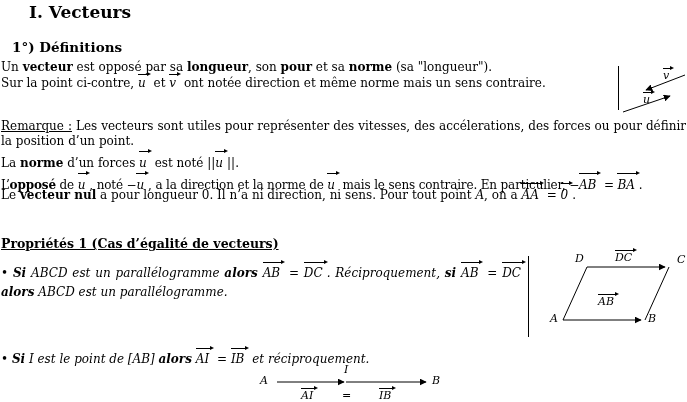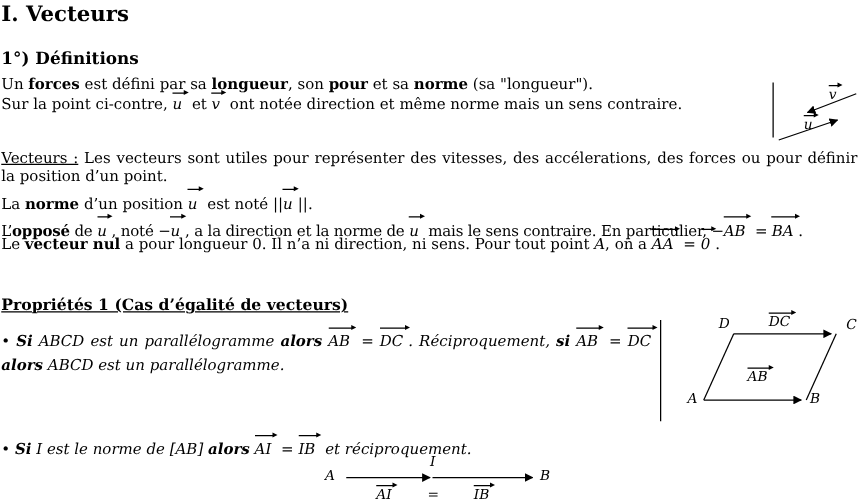--- a/index.html
+++ b/index.html
@@ -27,45 +27,45 @@
   .vec::after{content:"";position:absolute;right:-5px;top:-4.5px;width:0;height:0;
     border-left:4.5px solid #000;border-top:2.5px solid transparent;border-bottom:2.5px solid transparent;}
   .vline{position:absolute;width:0;border-left:1px solid #000;}
   .figlabel{position:absolute;font-size:11px;font-style:italic;line-height:1;}
   figure{margin:0;}
   svg{position:absolute;left:0;top:0;}
 </style>
 </head>
 <body>
 
-<div class="abs title" style="left:1px;top:2px;">I. Vecteurs</div>
+<div class="abs title" style="left:1px;top:2px;padding-left:28px;">I. Vecteurs</div>
 
-<div class="abs h2" style="left:1px;top:39px;">1°) Définitions</div>
+<div class="abs h2" style="left:1px;top:39px;padding-left:11px;">1°) Définitions</div>
 
-<div class="abs line nowrap" style="left:1px;top:60px;"><span>Un </span><span class="b">forces</span><span> est défini par sa </span><span class="b">longueur</span><span>, son </span><span class="b">pour</span><span> et sa </span><span class="b">norme</span><span> (sa "longueur").</span></div>
+<div class="abs line nowrap" style="left:1px;top:60px;"><span>Un </span><span class="b">vecteur</span><span> est opposé par sa </span><span class="b">longueur</span><span>, son </span><span class="b">pour</span><span> et sa </span><span class="b">norme</span><span> (sa "longueur").</span></div>
 <div class="abs line nowrap" style="left:1px;top:76px;"><span>Sur la point ci-contre, </span><span class="vec">u</span><span> et </span><span class="vec">v</span><span> ont notée direction et même norme mais un sens contraire.</span></div>
 
 <figure class="abs" style="left:610px;top:56px;width:77px;height:62px;">
   <div class="vline" style="left:8px;top:10px;height:44px;"></div>
   <svg width="77" height="62" viewBox="0 0 77 62">
     <defs>
       <marker id="ah1" viewBox="0 0 10 10" refX="9" refY="5" markerWidth="7" markerHeight="7" orient="auto">
         <path d="M0,0 L10,5 L0,10 z"></path>
       </marker>
     </defs>
     <line x1="75" y1="19" x2="36" y2="34" stroke="#000" stroke-width="1" marker-end="url(#ah1)"></line>
     <line x1="13" y1="56" x2="60" y2="40" stroke="#000" stroke-width="1" marker-end="url(#ah1)"></line>
   </svg>
   <span class="figlabel vec" style="left:53px;top:14px;">v</span>
   <span class="figlabel vec" style="left:33px;top:38px;">u</span>
 </figure>
 
-<div class="abs line just" style="left:1px;top:119px;width:685px;"><span class="ul">Vecteurs :</span><span> Les vecteurs sont utiles pour représenter des vitesses, des accélerations, des forces ou pour définir la position d’un point.</span></div>
+<div class="abs line just" style="left:1px;top:119px;width:685px;"><span class="ul">Remarque :</span><span> Les vecteurs sont utiles pour représenter des vitesses, des accélerations, des forces ou pour définir la position d’un point.</span></div>
 
-<div class="abs mline nowrap" style="left:1px;top:153px;"><span>La </span><span class="b">norme</span><span> d’un position </span><span class="vec">u</span><span> est noté ||</span><span class="vec">u</span><span>||.</span></div>
+<div class="abs mline nowrap" style="left:1px;top:153px;"><span>La </span><span class="b">norme</span><span> d’un forces </span><span class="vec">u</span><span> est noté ||</span><span class="vec">u</span><span>||.</span></div>
 
 <div class="abs mline nowrap tight" style="left:1px;top:175px;"><span>L’</span><span class="b">opposé</span><span> de </span><span class="vec">u</span><span>, noté −</span><span class="vec">u</span><span>, a la direction et la norme de </span><span class="vec">u</span><span> mais le sens contraire. En particulier, −</span><span class="vec">AB</span><span> = </span><span class="vec">BA</span><span>.</span></div>
 
 <div class="abs mline nowrap" style="left:1px;top:185px;"><span>Le </span><span class="b">vecteur nul</span><span> a pour longueur 0. Il n’a ni direction, ni sens. Pour tout point </span><span class="mi">A</span><span>, on a </span><span class="vec">AA</span><span> = </span><span class="vec">0</span><span>.</span></div>
 
 <div class="abs h3" style="left:1px;top:236px;text-decoration:underline;">Propriétés 1 (Cas d’égalité de vecteurs)</div>
 
 <div class="abs it just" style="left:1px;top:252px;width:524px;line-height:19px;"><span>• </span><span class="b">Si</span><span> ABCD est un parallélogramme </span><span class="b">alors</span><span> </span><span class="vec">AB</span><span> = </span><span class="vec">DC</span><span>. Réciproquement, </span><span class="b">si</span><span> </span><span class="vec">AB</span><span> = </span><span class="vec">DC</span><span> </span><span class="b">alors</span><span> ABCD est un parallélogramme.</span></div>
 
 <div class="vline" style="left:528px;top:256px;height:81px;"></div>
@@ -83,21 +83,21 @@
     <line x1="21" y1="70" x2="99" y2="70" stroke="#000" stroke-width="1" marker-end="url(#ah2)"></line>
   </svg>
   <span class="figlabel" style="left:33px;top:3px;">D</span>
   <span class="figlabel vec" style="left:73px;top:2px;">DC</span>
   <span class="figlabel" style="left:135px;top:4px;">C</span>
   <span class="figlabel vec" style="left:56px;top:46px;">AB</span>
   <span class="figlabel" style="left:8px;top:63px;">A</span>
   <span class="figlabel" style="left:106px;top:63px;">B</span>
 </figure>
 
-<div class="abs it nowrap" style="left:1px;top:338px;line-height:19px;"><span>• </span><span class="b">Si</span><span> I est le norme de [AB] </span><span class="b">alors</span><span> </span><span class="vec">AI</span><span> = </span><span class="vec">IB</span><span> et réciproquement.</span></div>
+<div class="abs it nowrap" style="left:1px;top:338px;line-height:19px;"><span>• </span><span class="b">Si</span><span> I est le point de [AB] </span><span class="b">alors</span><span> </span><span class="vec">AI</span><span> = </span><span class="vec">IB</span><span> et réciproquement.</span></div>
 
 <figure class="abs" style="left:255px;top:362px;width:195px;height:40px;">
   <svg width="195" height="40" viewBox="0 0 195 40">
     <defs>
       <marker id="ah3" viewBox="0 0 10 10" refX="9" refY="5" markerWidth="7" markerHeight="7" orient="auto">
         <path d="M0,0 L10,5 L0,10 z"></path>
       </marker>
     </defs>
     <line x1="22" y1="20" x2="89" y2="20" stroke="#000" stroke-width="1" marker-end="url(#ah3)"></line>
     <line x1="91" y1="20" x2="171" y2="20" stroke="#000" stroke-width="1" marker-end="url(#ah3)"></line>

